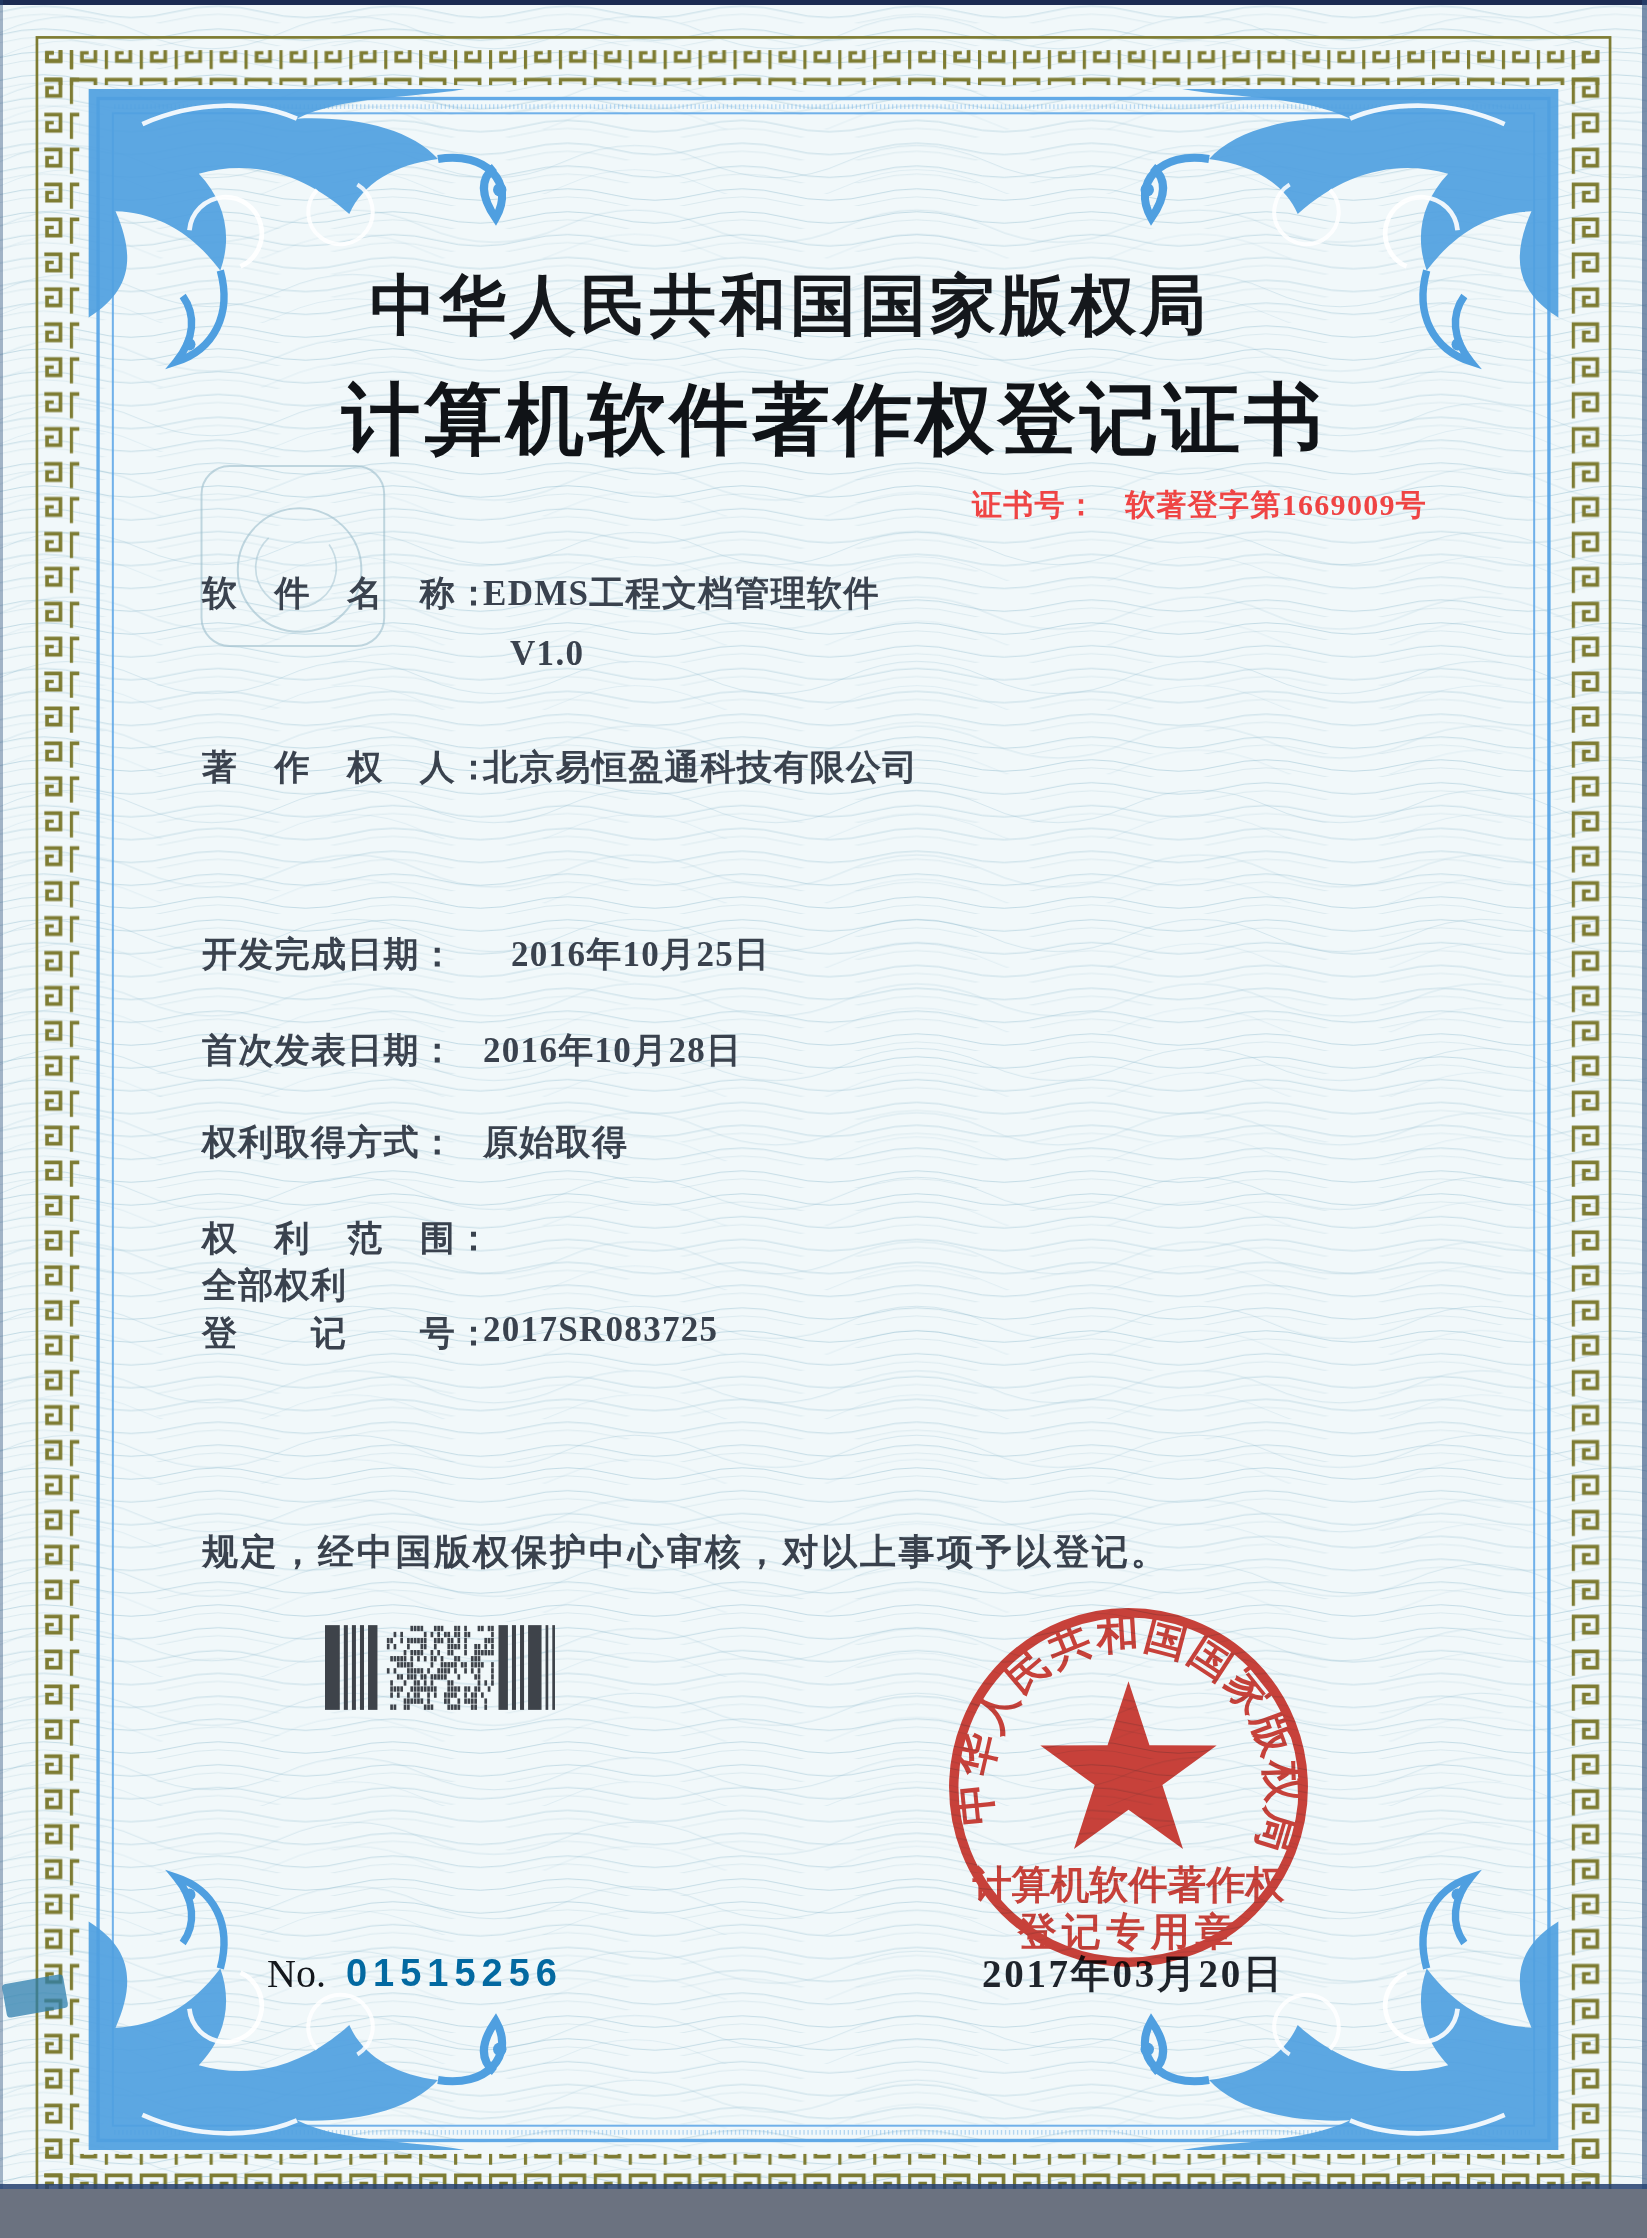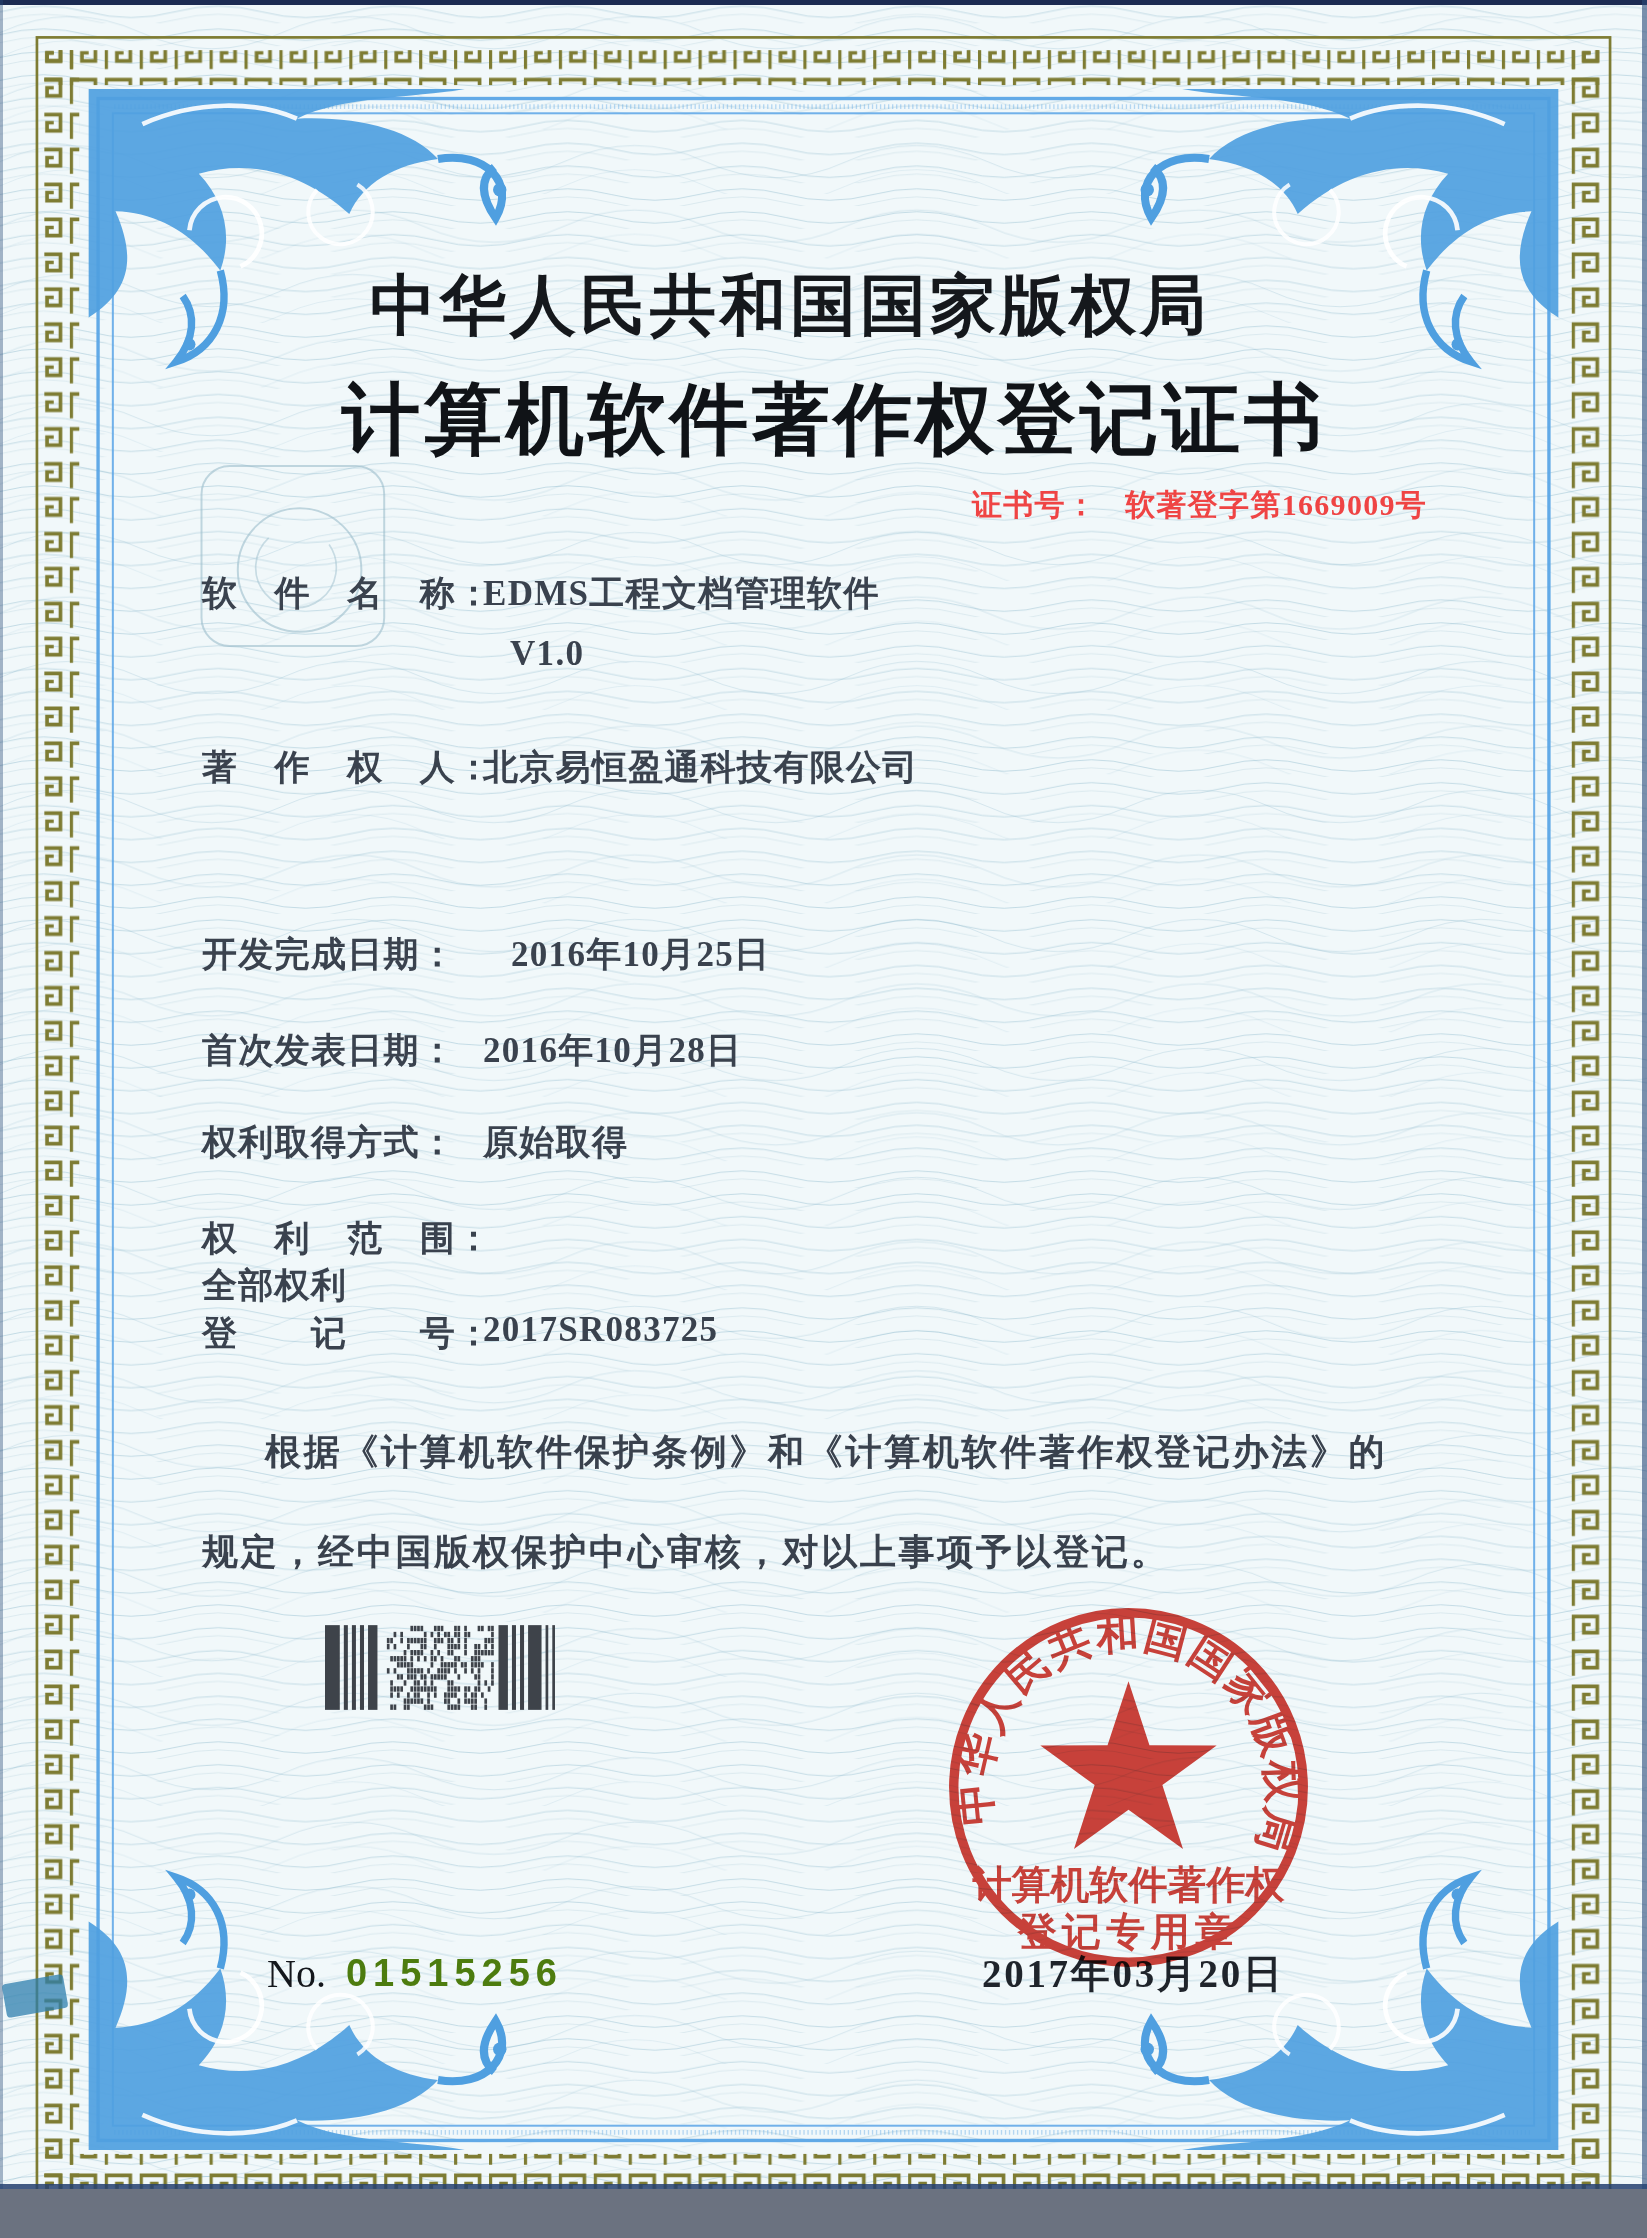--- a/index.html
+++ b/index.html
@@ -48,21 +48,21 @@
 
   .barcode{left:325px;top:1625px;width:232px;height:85px;z-index:4;}
 
   .seal{left:900px;top:1559px;width:457px;height:457px;z-index:6;mix-blend-mode:multiply;opacity:.93;}
   .issue-date{
     left:982px;top:1947px;font-size:39px;font-weight:700;letter-spacing:2.7px;color:#1f242b;z-index:5;
     font-family:"Liberation Serif", serif;
   }
   .serialrow{left:267px;top:1950px;z-index:5;display:flex;align-items:center;}
   .serial-lbl{font-size:40px;color:#14171c;font-family:"Liberation Serif", serif;}
-  .serial-num{margin-left:20px;font-size:38px;letter-spacing:6px;color:#4d7c0f;font-family:"Liberation Sans", sans-serif;font-weight:600;}
+  .serial-num{margin-left:20px;font-size:38px;letter-spacing:6px;color:#0369a1;font-family:"Liberation Sans", sans-serif;font-weight:600;}
 </style>
 </head>
 <body>
 
 <div class="page">
 
   <svg class="abs deco" viewBox="0 0 2452 3332" xmlns="http://www.w3.org/2000/svg">
     <defs>
       <pattern id="wav" width="260" height="34" patternUnits="userSpaceOnUse">
         <path d="M0,17 Q65,0 130,17 T260,17" fill="none" stroke="#9fc4d4" stroke-width="1.4" opacity="0.6"></path>
@@ -152,21 +152,20 @@
   <div class="abs fieldrow r6">
     <span class="lbl">权　利　范　围：</span>
     <span class="val">全部权利</span>
   </div>
 
   <div class="abs fieldrow r7">
     <span class="lbl">登　　记　　号：</span>
     <span class="val">2017SR083725</span>
   </div>
 
-  <div class="abs stmt stmt1">根据《计算机软件保护条例》和《计算机软件著作权登记办法》的</div>
   <div class="abs stmt stmt2">规定，经中国版权保护中心审核，对以上事项予以登记。</div>
 
   <svg class="abs barcode" viewBox="0 0 345 126" xmlns="http://www.w3.org/2000/svg">
     <g id="bc" fill="#3e434a">
         <rect x="0" y="0" width="22" height="126"></rect>
         <rect x="28" y="0" width="6" height="126"></rect>
         <rect x="40" y="0" width="6" height="126"></rect>
         <rect x="52" y="0" width="6" height="126"></rect>
         <rect x="64" y="0" width="14" height="126"></rect>
         <rect x="258" y="0" width="14" height="126"></rect>

